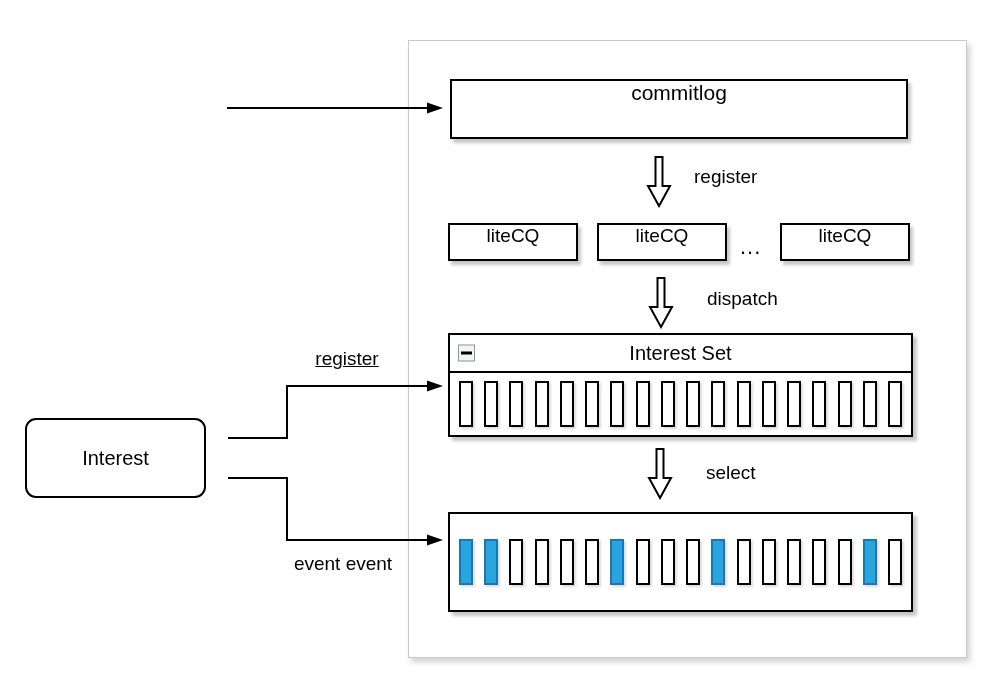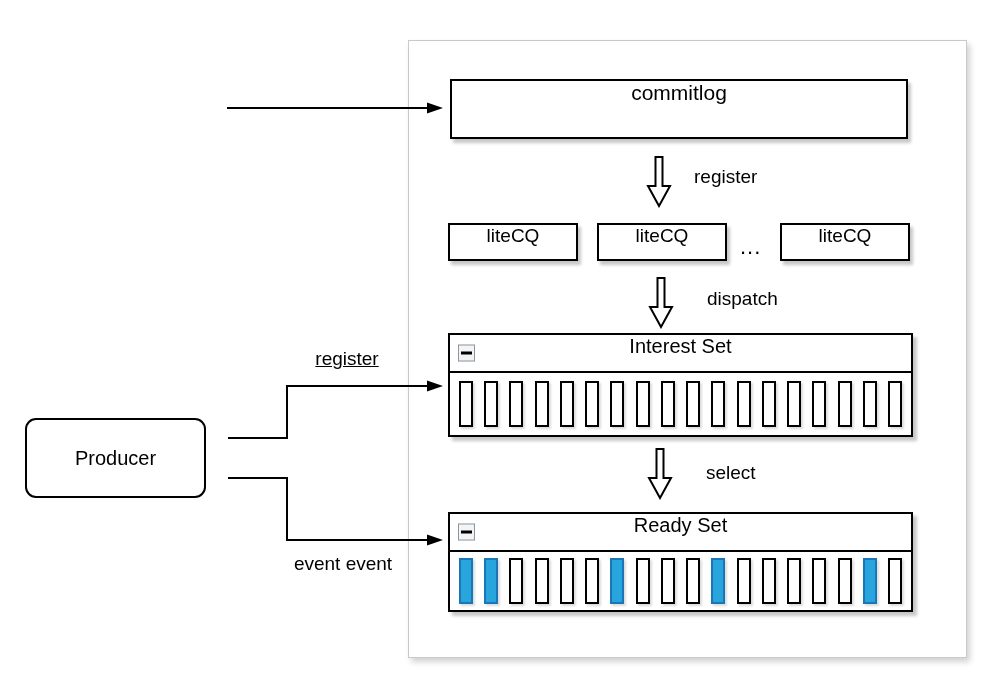--- a/index.html
+++ b/index.html
@@ -28,21 +28,21 @@
   .varrow{position:absolute;}
   .arrow-label{position:absolute;font-size:19px;white-space:nowrap;}
   .centered-label{transform:translateX(-50%);}
   .set-box{
     position:absolute;left:448px;width:465px;background:#fff;border:2px solid #000;
     box-sizing:border-box;display:flex;flex-direction:column;
     box-shadow:4px 4px 3px rgba(0,0,0,0.22);
   }
   .set-header{
     height:36px;min-height:36px;border-bottom:2px solid #000;position:relative;
-    display:flex;align-items:flex-start;justify-content:center;font-size:20px;
+    display:flex;align-items:center;justify-content:center;font-size:20px;
   }
   .collapse-box{
     position:absolute;left:8px;top:50%;transform:translateY(-50%);
     width:17px;height:17px;background:#f3f4f6;border:1px solid #8e959c;
     box-sizing:border-box;display:flex;align-items:center;justify-content:center;cursor:pointer;
   }
   .minus{width:11px;height:3px;background:#000;}
   .slot-row{
     flex:1;display:flex;align-items:center;justify-content:space-between;padding:0 9px;
   }
@@ -69,21 +69,21 @@
     </g>
     <g fill="#000" stroke="none">
       <polygon points="443,108 427,102.5 427,113.5"></polygon>
       <polygon points="443,386 427,380.5 427,391.5"></polygon>
       <polygon points="443,540 427,534.5 427,545.5"></polygon>
     </g>
   </svg>
 
 
   <div class="rnode" style="left:25px;top:418px;width:181px;height:80px;">
-    <span>Producer</span>
+    <span>Interest</span>
   </div>
 
   <div class="box commitlog" style="left:450px;top:79px;width:458px;height:60px;">
     <span>commitlog</span>
   </div>
 
   <svg class="varrow" style="left:646px;top:156px;" width="26" height="52" viewBox="0 0 26 52">
     <path d="M9.5 1 H16.5 V30 H24 L13 50 L2 30 H9.5 Z" fill="#fff" stroke="#000" stroke-width="2"></path>
   </svg>
   <span class="arrow-label" style="left:694px;top:166px;">register</span>
@@ -132,26 +132,20 @@
         <div class="slot"></div>
       </div>
   </div>
 
   <svg class="varrow" style="left:647px;top:448px;" width="26" height="52" viewBox="0 0 26 52">
     <path d="M9.5 1 H16.5 V30 H24 L13 50 L2 30 H9.5 Z" fill="#fff" stroke="#000" stroke-width="2"></path>
   </svg>
   <span class="arrow-label" style="left:706px;top:462px;">select</span>
 
   <div class="set-box" style="top:512px;height:100px;">
-    <div class="set-header">
-      <span class="collapse-box">
-        <span class="minus"></span>
-      </span>
-      <span>Ready Set</span>
-    </div>
     <div class="slot-row">
         <div class="slot active"></div>
         <div class="slot active"></div>
         <div class="slot"></div>
         <div class="slot"></div>
         <div class="slot"></div>
         <div class="slot"></div>
         <div class="slot active"></div>
         <div class="slot"></div>
         <div class="slot"></div>

